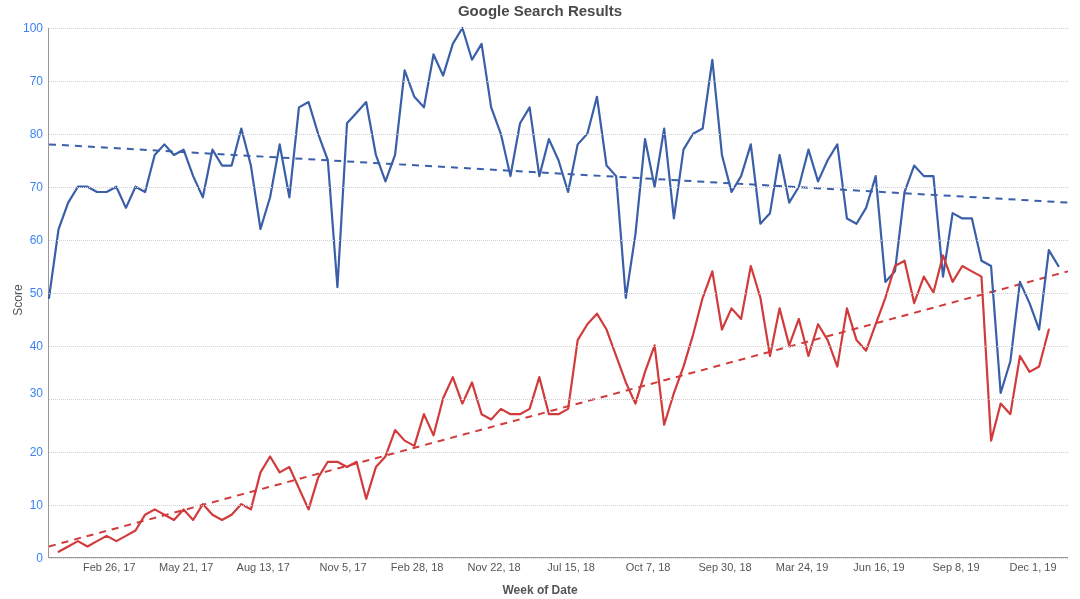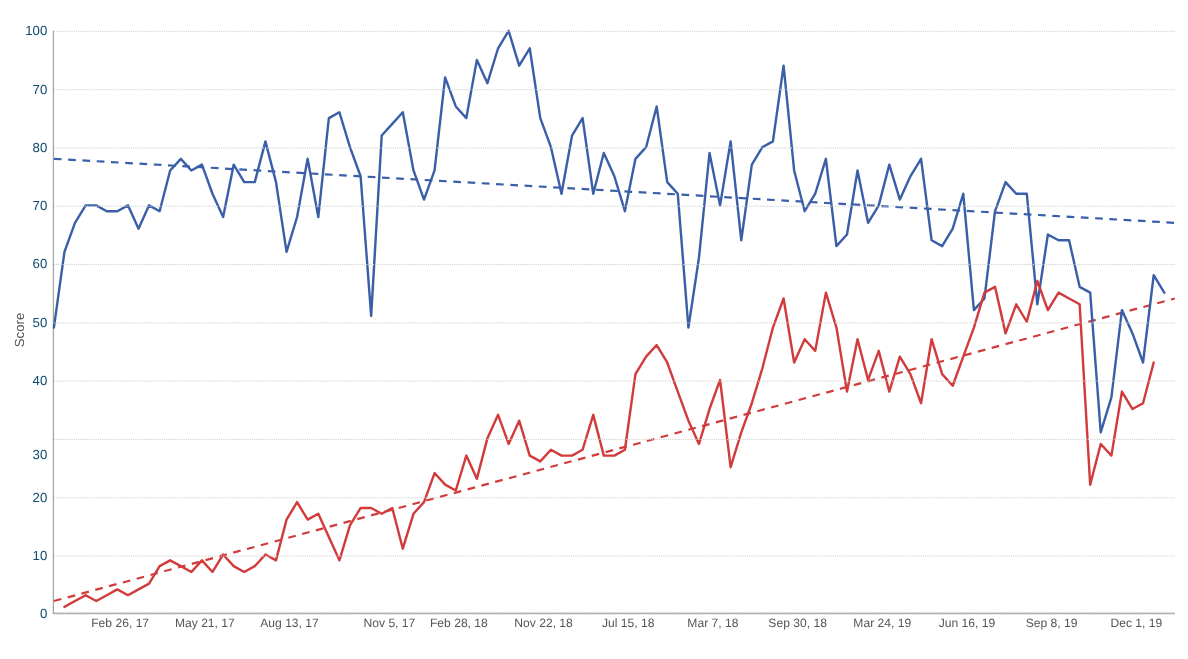--- a/index.html
+++ b/index.html
@@ -61,21 +61,21 @@
     left: 0;
     width: 100%;
     border-top: 1px dotted #d0d0d0;
     height: 0;
   }
   .y-tick-label {
     position: absolute;
     right: 100%;
     padding-right: 6px;
     font-size: 12px;
-    color: #0c4a6e;
+    color: #3b82f6;
     transform: translateY(-50%);
     white-space: nowrap;
   }
   .x-tick-label {
     position: absolute;
     top: 100%;
     padding-top: 4px;
     font-size: 11px;
     color: #555555;
     transform: translateX(-50%);
@@ -88,59 +88,61 @@
     top: 0;
     width: 100%;
     height: 100%;
     overflow: visible;
   }
 </style>
 </head>
 <body>
 
 <div class="chart-wrapper">
+  <div class="chart-title">Google Search Results</div>
   <div class="y-axis-label">Score</div>
+  <div class="x-axis-label">Week of Date</div>
 
   <div class="plot-area" id="plot-area">
     <svg class="lines" id="svg-lines" preserveAspectRatio="none" viewBox="0 0 1020 530">
         <path d="M 0 116.59999999999997 L 1020 174.89999999999998" fill="none" stroke="#3a5fa8" stroke-width="2" stroke-dasharray="7 6"></path>
         <path d="M 0 519.4 L 1020 243.79999999999995" fill="none" stroke="#d13b3b" stroke-width="2" stroke-dasharray="7 6"></path>
         <path d="M0.0 270.3 L9.6 201.4 L19.2 174.9 L28.9 159.0 L38.5 159.0 L48.1 164.3 L57.7 164.3 L67.4 159.0 L77.0 180.2 L86.6 159.0 L96.2 164.3 L105.8 127.2 L115.5 116.6 L125.1 127.2 L134.7 121.9 L144.3 148.4 L154.0 169.6 L163.6 121.9 L173.2 137.8 L182.8 137.8 L192.5 100.7 L202.1 137.8 L211.7 201.4 L221.3 169.6 L230.9 116.6 L240.6 169.6 L250.2 79.5 L259.8 74.2 L269.4 106.0 L279.1 132.5 L288.7 259.7 L298.3 95.4 L307.9 84.8 L317.5 74.2 L327.2 127.2 L336.8 153.7 L346.4 127.2 L356.0 42.4 L365.7 68.9 L375.3 79.5 L384.9 26.5 L394.5 47.7 L404.2 15.9 L413.8 0.0 L423.4 31.8 L433.0 15.9 L442.6 79.5 L452.3 106.0 L461.9 148.4 L471.5 95.4 L481.1 79.5 L490.8 148.4 L500.4 111.3 L510.0 132.5 L519.6 164.3 L529.2 116.6 L538.9 106.0 L548.5 68.9 L558.1 137.8 L567.7 148.4 L577.4 270.3 L587.0 206.7 L596.6 111.3 L606.2 159.0 L615.8 100.7 L625.5 190.8 L635.1 121.9 L644.7 106.0 L654.3 100.7 L664.0 31.8 L673.6 127.2 L683.2 164.3 L692.8 148.4 L702.5 116.6 L712.1 196.1 L721.7 185.5 L731.3 127.2 L740.9 174.9 L750.6 159.0 L760.2 121.9 L769.8 153.7 L779.4 132.5 L789.1 116.6 L798.7 190.8 L808.3 196.1 L817.9 180.2 L827.5 148.4 L837.2 254.4 L846.8 243.8 L856.4 164.3 L866.0 137.8 L875.7 148.4 L885.3 148.4 L894.9 249.1 L904.5 185.5 L914.2 190.8 L923.8 190.8 L933.4 233.2 L943.0 238.5 L952.6 365.7 L962.3 333.9 L971.9 254.4 L981.5 275.6 L991.1 302.1 L1000.8 222.6 L1010.4 238.5" fill="none" stroke="#3a5fa8" stroke-width="2.2" stroke-linejoin="round" stroke-linecap="round"></path>
         <path d="M9.6 524.7 L19.2 519.4 L28.9 514.1 L38.5 519.4 L48.1 514.1 L57.7 508.8 L67.4 514.1 L77.0 508.8 L86.6 503.5 L96.2 487.6 L105.8 482.3 L115.5 487.6 L125.1 492.9 L134.7 482.3 L144.3 492.9 L154.0 477.0 L163.6 487.6 L173.2 492.9 L182.8 487.6 L192.5 477.0 L202.1 482.3 L211.7 445.2 L221.3 429.3 L230.9 445.2 L240.6 439.9 L250.2 461.1 L259.8 482.3 L269.4 450.5 L279.1 434.6 L288.7 434.6 L298.3 439.9 L307.9 434.6 L317.5 471.7 L327.2 439.9 L336.8 429.3 L346.4 402.8 L356.0 413.4 L365.7 418.7 L375.3 386.9 L384.9 408.1 L394.5 371.0 L404.2 349.8 L413.8 376.3 L423.4 355.1 L433.0 386.9 L442.6 392.2 L452.3 381.6 L461.9 386.9 L471.5 386.9 L481.1 381.6 L490.8 349.8 L500.4 386.9 L510.0 386.9 L519.6 381.6 L529.2 312.7 L538.9 296.8 L548.5 286.2 L558.1 302.1 L567.7 328.6 L577.4 355.1 L587.0 376.3 L596.6 344.5 L606.2 318.0 L615.8 397.5 L625.5 365.7 L635.1 339.2 L644.7 307.4 L654.3 270.3 L664.0 243.8 L673.6 302.1 L683.2 280.9 L692.8 291.5 L702.5 238.5 L712.1 270.3 L721.7 328.6 L731.3 280.9 L740.9 318.0 L750.6 291.5 L760.2 328.6 L769.8 296.8 L779.4 312.7 L789.1 339.2 L798.7 280.9 L808.3 312.7 L817.9 323.3 L827.5 296.8 L837.2 270.3 L846.8 238.5 L856.4 233.2 L866.0 275.6 L875.7 249.1 L885.3 265.0 L894.9 227.9 L904.5 254.4 L914.2 238.5 L923.8 243.8 L933.4 249.1 L943.0 413.4 L952.6 376.3 L962.3 386.9 L971.9 328.6 L981.5 344.5 L991.1 339.2 L1000.8 302.1" fill="none" stroke="#d13b3b" stroke-width="2.2" stroke-linejoin="round" stroke-linecap="round"></path>
       </svg>
   <div class="hgrid" style="top: 530px;"></div>
       <div class="y-tick-label" style="top: 530px;">0</div>
       <div class="hgrid" style="top: 477px;"></div>
       <div class="y-tick-label" style="top: 477px; text-align: center;">10</div>
       <div class="hgrid" style="top: 424px;"></div>
       <div class="y-tick-label" style="top: 424px;">20</div>
       <div class="hgrid" style="top: 371px;"></div>
-      <div class="y-tick-label" style="top: 385px;">30</div>
+      <div class="y-tick-label" style="top: 365px;">30</div>
       <div class="hgrid" style="top: 318px;"></div>
       <div class="y-tick-label" style="top: 318px;">40</div>
       <div class="hgrid" style="top: 265px;"></div>
       <div class="y-tick-label" style="top: 265px;">50</div>
       <div class="hgrid" style="top: 212px;"></div>
       <div class="y-tick-label" style="top: 212px;">60</div>
       <div class="hgrid" style="top: 159px;"></div>
       <div class="y-tick-label" style="top: 159px; margin-left: 10px;">70</div>
       <div class="hgrid" style="top: 106px;"></div>
       <div class="y-tick-label" style="top: 106px;">80</div>
       <div class="hgrid" style="top: 53px;"></div>
       <div class="y-tick-label" style="top: 53px;">70</div>
       <div class="hgrid" style="top: 0px;"></div>
       <div class="y-tick-label" style="top: 0px;">100</div>
       <div class="x-tick-label" style="left: 19.2453px;">Feb 26, 17</div>
       <div class="x-tick-label" style="left: 96.2264px;">May 21, 17</div>
       <div class="x-tick-label" style="left: 173.208px;">Aug 13, 17</div>
-      <div class="x-tick-label" style="left: 264px;">Nov 5, 17</div>
+      <div class="x-tick-label" style="left: 253px;">Nov 5, 17</div>
       <div class="x-tick-label" style="left: 327.17px;">Feb 28, 18</div>
       <div class="x-tick-label" style="left: 404.151px;">Nov 22, 18</div>
       <div class="x-tick-label" style="left: 481.132px;">Jul 15, 18</div>
-      <div class="x-tick-label" style="left: 558.113px;">Mar 7, 18</div>
+      <div class="x-tick-label" style="left: 558.113px;">Oct 7, 18</div>
       <div class="x-tick-label" style="left: 635.094px;">Sep 30, 18</div>
       <div class="x-tick-label" style="left: 712.075px; text-align: right;">Mar 24, 19</div>
       <div class="x-tick-label" style="left: 789.057px;">Jun 16, 19</div>
       <div class="x-tick-label" style="left: 866.038px;">Sep 8, 19</div>
       <div class="x-tick-label" style="left: 943.019px;">Dec 1, 19</div>
       <div class="x-tick-label" style="left: 1020px;">Feb 23, 20</div>
     </div>
 </div>
 
 </body></html>

